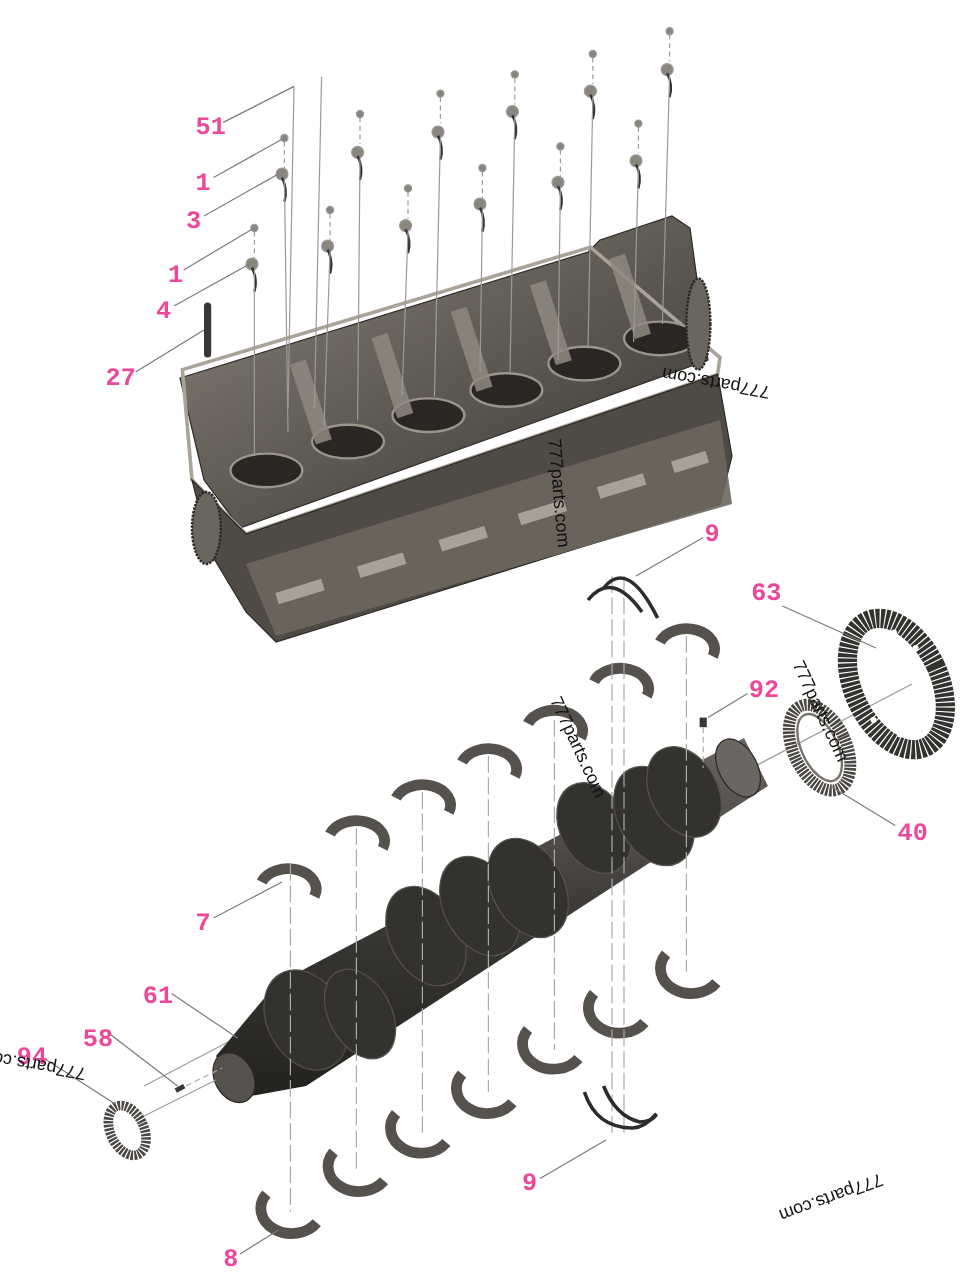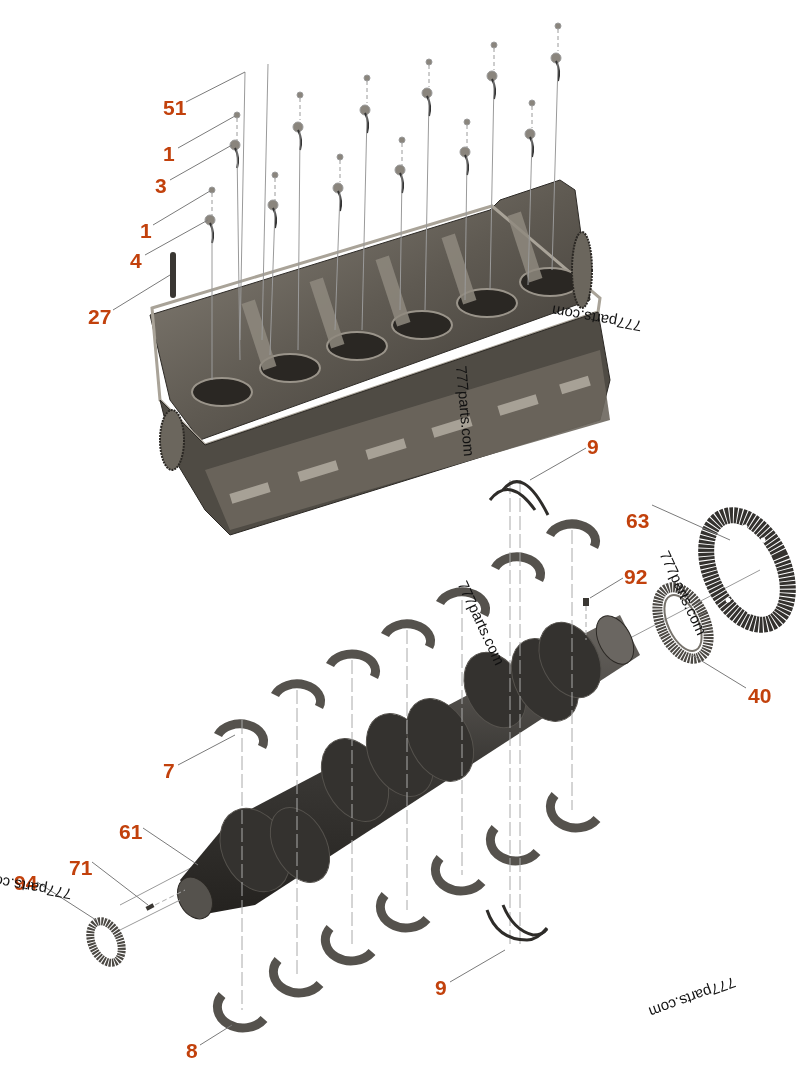--- a/index.html
+++ b/index.html
@@ -1,18 +1,18 @@
 <!DOCTYPE html>
 <html><head>
 <meta charset="utf-8">
 <style>
   html, body { margin:0; padding:0; background:#ffffff; }
   body { width:800px; height:1067px; position:relative; overflow:hidden; font-family:"Liberation Sans", sans-serif; }
   #canvas { position:absolute; left:0; top:0; width:800px; height:1067px; }
-  .callout { position:absolute; font-family:Liberation Sans, sans-serif; font-weight:bold; font-size:21px; color:#c2410c; line-height:1; }
+  .callout { position:absolute; font-family:Liberation Mono, monospace; font-weight:bold; font-size:21px; color:#ec4899; line-height:1; }
   .wm { position:absolute; font-family:"Liberation Sans", sans-serif; font-size:15px; color:#111; white-space:nowrap; transform-origin:0 0; }
 </style>
 </head>
 <body>
 
 <svg id="canvas" width="800" height="1067" viewBox="0 0 800 1067" xmlns="http://www.w3.org/2000/svg">
   <defs>
     <linearGradient id="blockGrad" x1="0" y1="0" x2="1" y2="1">
       <stop offset="0" stop-color="#8c867c"></stop>
       <stop offset="0.5" stop-color="#5f5a52"></stop>
@@ -273,26 +273,26 @@
   </g>
 </svg>
 
 <div class="callout" style="left:163px;top:97px;">51</div>
 <div class="callout" style="left:163px;top:143px;">1</div>
 <div class="callout" style="left:155px;top:175px;">3</div>
 <div class="callout" style="left:140px;top:220px;">1</div>
 <div class="callout" style="left:130px;top:250px;">4</div>
 <div class="callout" style="left:88px;top:306px;">27</div>
 <div class="callout" style="left:587px;top:436px;">9</div>
-<div class="callout" style="left:626px;top:510px;">63</div>
+<div class="callout" style="left:626px;top:485px;">63</div>
 <div class="callout" style="left:624px;top:566px;">92</div>
 <div class="callout" style="left:748px;top:685px;">40</div>
 <div class="callout" style="left:163px;top:760px;">7</div>
 <div class="callout" style="left:119px;top:821px;text-align:right;">61</div>
-<div class="callout" style="left:69px;top:857px;">71</div>
+<div class="callout" style="left:69px;top:857px;">58</div>
 <div class="callout" style="left:14px;top:872px;">94</div>
 <div class="callout" style="left:435px;top:977px;">9</div>
 <div class="callout" style="left:186px;top:1040px;">8</div>
 
 <div class="wm" style="left:640px;top:335px;transform:rotate(190deg);">777parts.com</div>
 <div class="wm" style="left:470px;top:365px;transform:rotate(85deg);">777parts.com</div>
 <div class="wm" style="left:470px;top:578px;transform:rotate(65deg);">777parts.com</div>
 <div class="wm" style="left:672px;top:548px;transform:rotate(65deg);">777parts.com</div>
 <div class="wm" style="left:70px;top:903px;transform:rotate(190deg);">777parts.com</div>
 <div class="wm" style="left:738px;top:990px;transform:rotate(160deg);">777parts.com</div>

